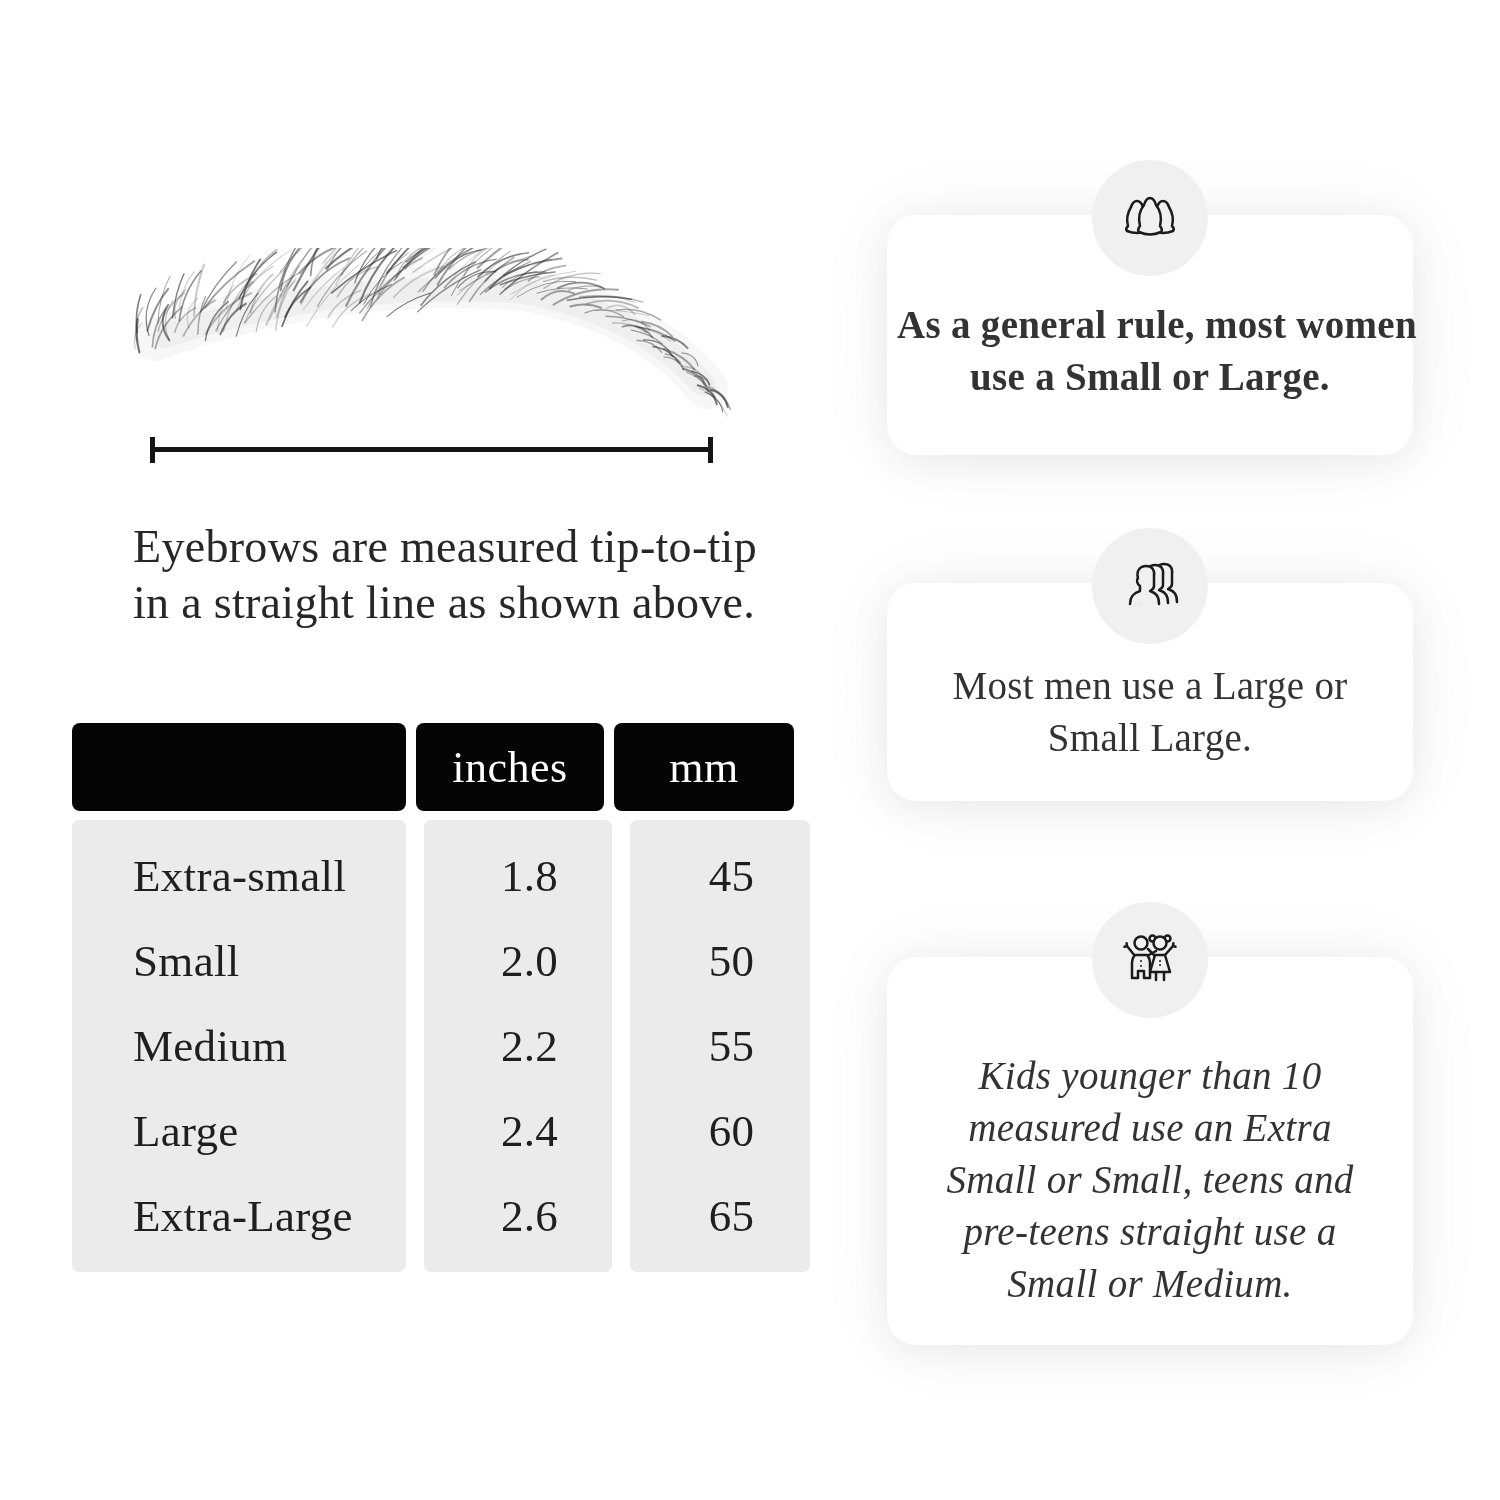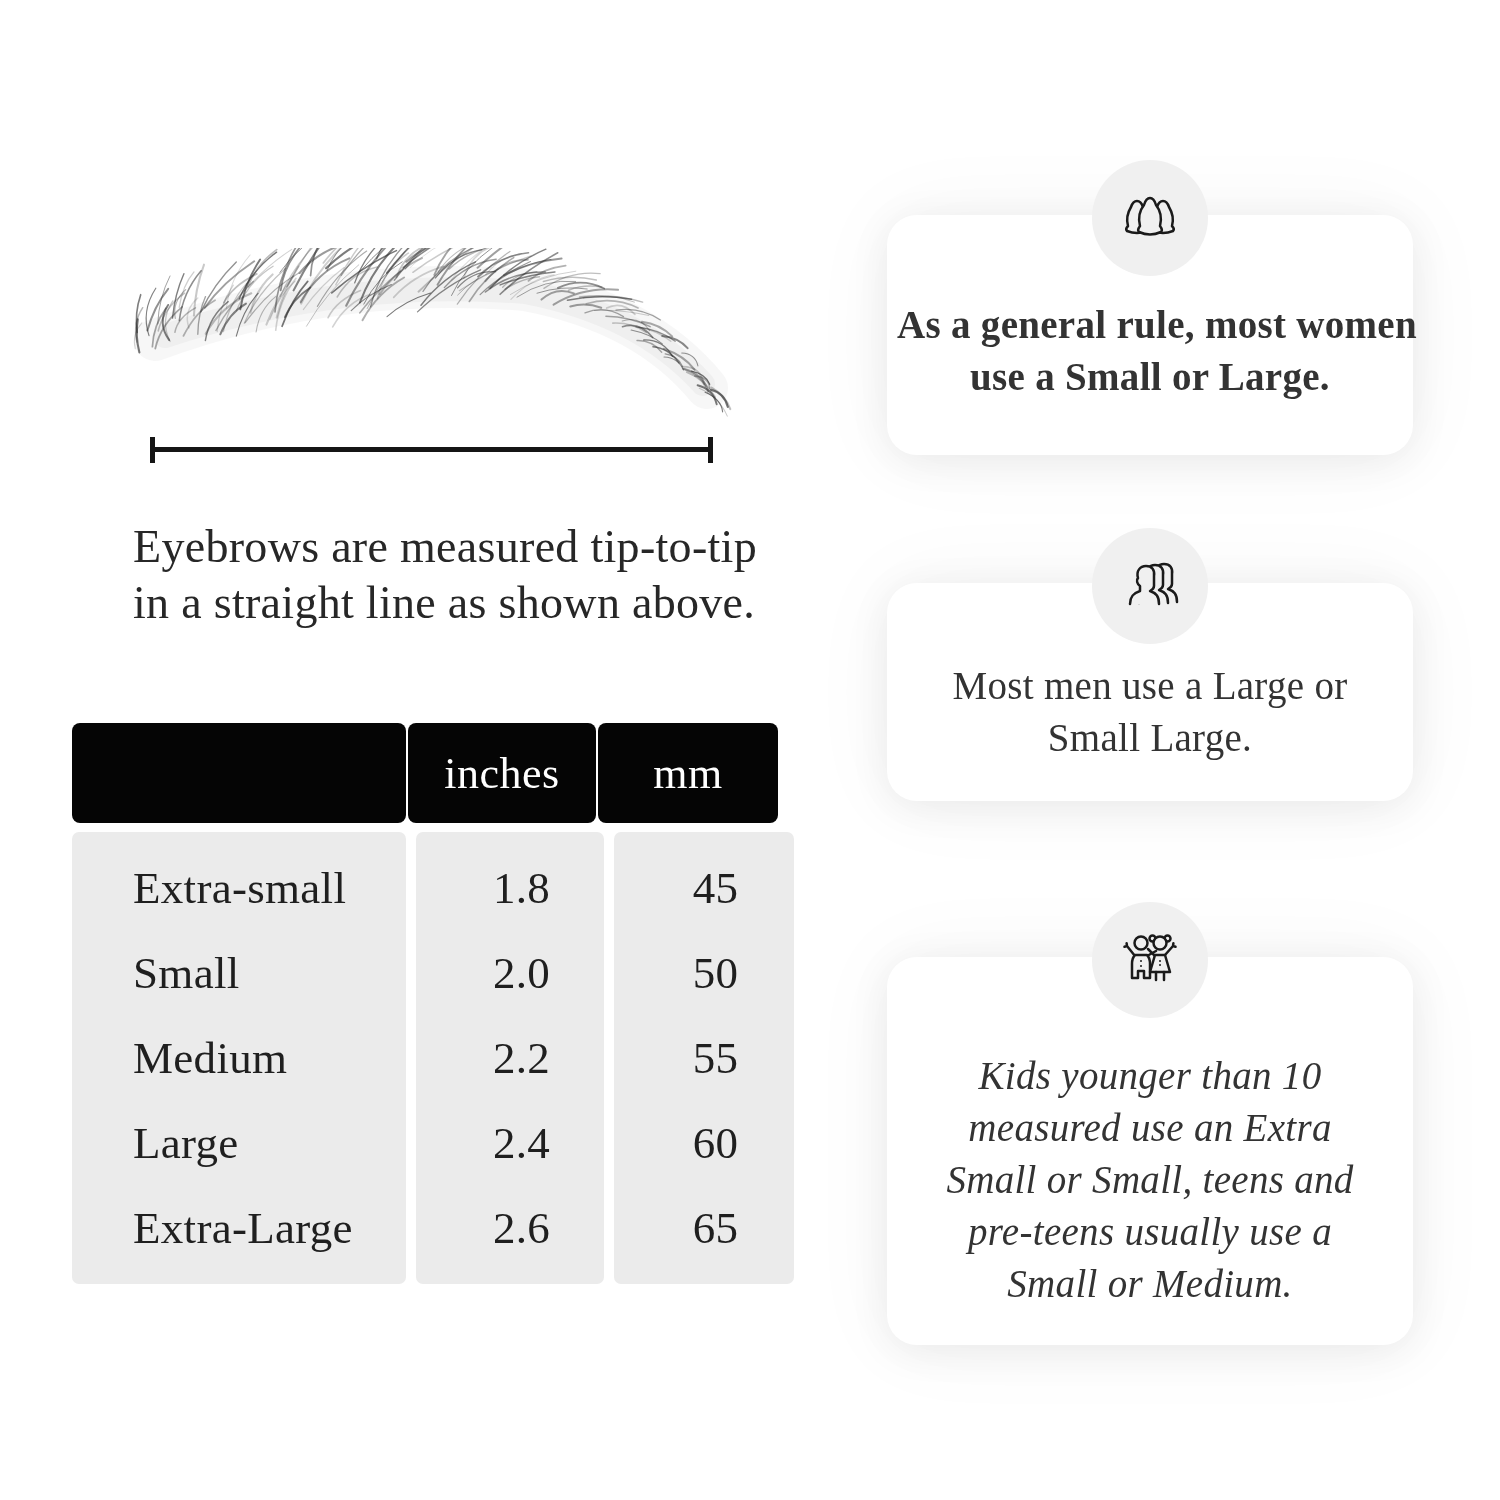--- a/index.html
+++ b/index.html
@@ -13,24 +13,24 @@
   .measure .bar{position:absolute;left:0;right:0;top:10px;height:5px;background:#151515;}
   .measure .tick{position:absolute;top:0;width:5px;height:26px;background:#151515;}
   .measure .tick.l{left:0;}
   .measure .tick.r{right:0;}
 
   .caption{position:absolute;left:133px;top:519px;font-size:46px;line-height:56px;
            letter-spacing:.3px;color:#272727;white-space:nowrap;}
 
   
   .stable{position:absolute;left:72px;top:723px;width:722px;}
-  .thead{display:grid;grid-template-columns:334px 188px 180px;column-gap:2px;height:100px;}
+  .thead{display:grid;grid-template-columns:334px 188px 180px;column-gap:10px;height:88px;}
   .th{background:#050505;border-radius:8px;color:#fff;display:flex;align-items:center;
       justify-content:center;font-size:44px;letter-spacing:.5px;}
-  .tbody{display:grid;grid-template-columns:334px 188px 180px;column-gap:10px;
+  .tbody{display:grid;grid-template-columns:334px 188px 180px;column-gap:18px;
          margin-top:9px;height:452px;}
   .tcol{background:#ebebeb;border-radius:7px;display:flex;flex-direction:column;
         padding:14px 0;box-sizing:border-box;}
   .cell{flex:1;display:flex;align-items:center;font-size:45px;color:#1f1f1f;letter-spacing:.3px;}
   .tcol-size .cell{padding-left:61px;}
   .tcol-num .cell{justify-content:center;padding-left:23px;}
 
   
   .card{position:absolute;left:887px;width:526px;background:#fff;border-radius:30px;
         box-shadow:0 6px 40px rgba(0,0,0,.07), 0 0 90px rgba(0,0,0,.045);}
@@ -320,18 +320,18 @@
         <path class="icon-fill" d="M37,27 L47,27 L52,44 L32,44 Z"></path>
         <path class="icon-stroke" d="M38,44 L38,52 M46,44 L46,52"></path>
         <circle cx="42" cy="33" r="1" fill="#1b1b1b"></circle>
         <circle cx="42" cy="37" r="1" fill="#1b1b1b"></circle>
       </svg>
     </div>
     <div class="card-text">
       <div>Kids younger than 10</div>
       <div>measured use an Extra</div>
       <div>Small or Small, teens and</div>
-      <div>pre-teens usually use a</div>
+      <div>pre-teens straight use a</div>
       <div>Small or Medium.</div>
     </div>
   </div>
 
 </div>
 
 </body></html>

